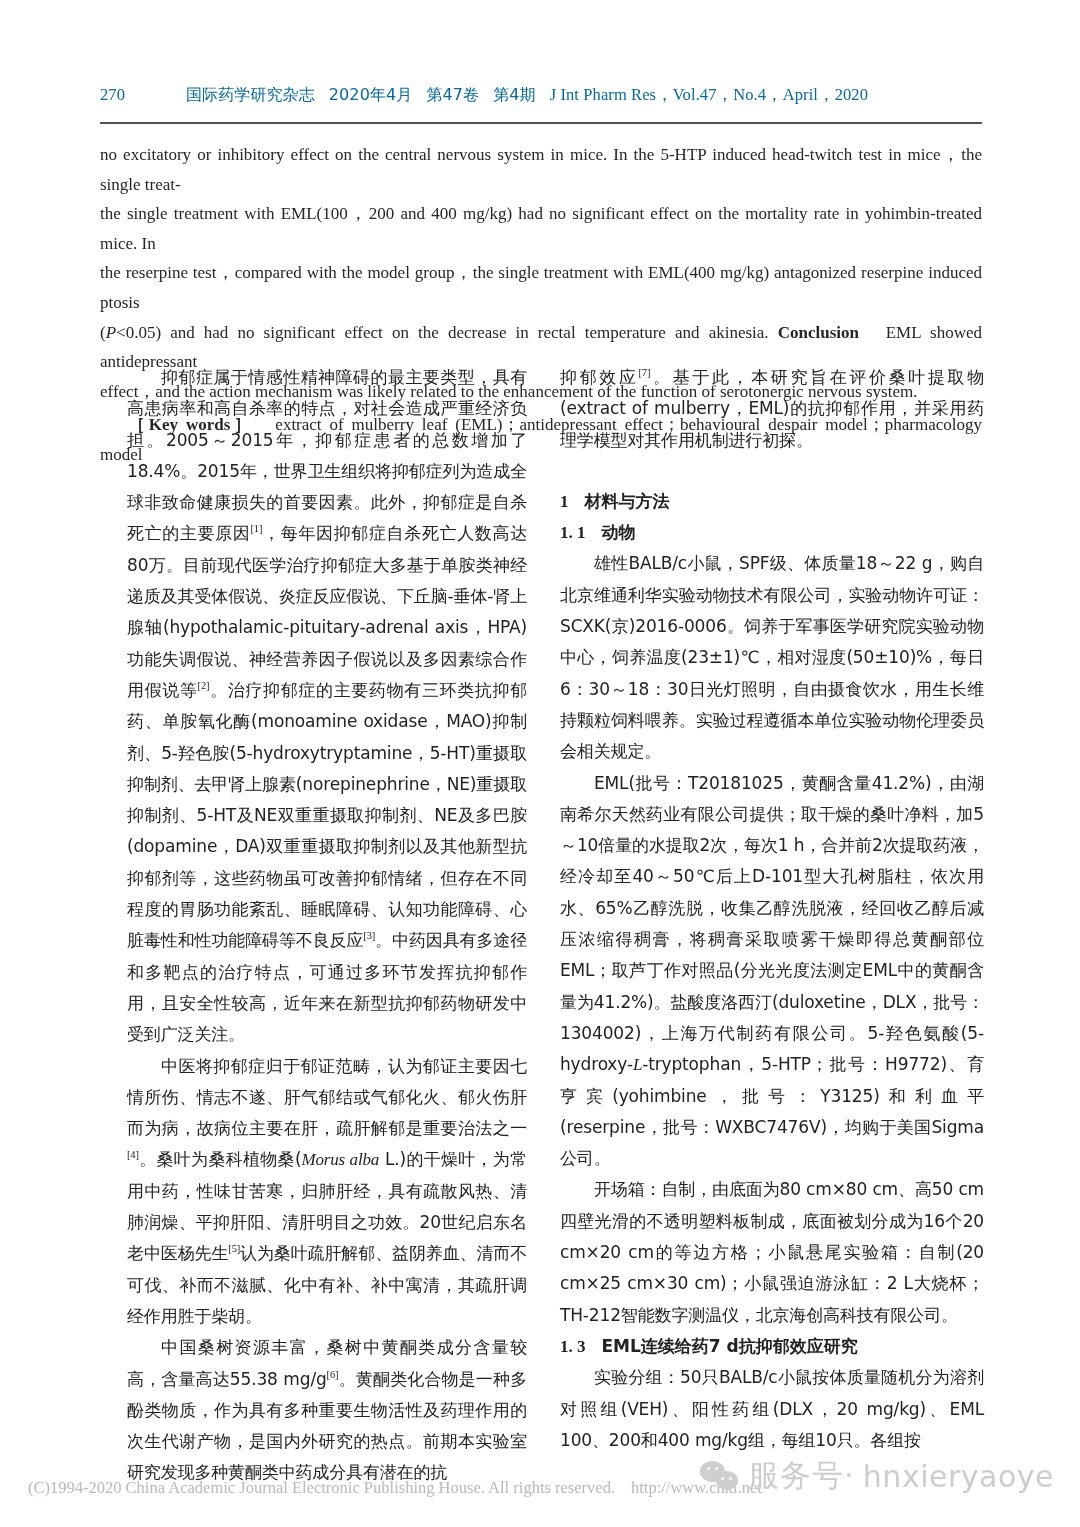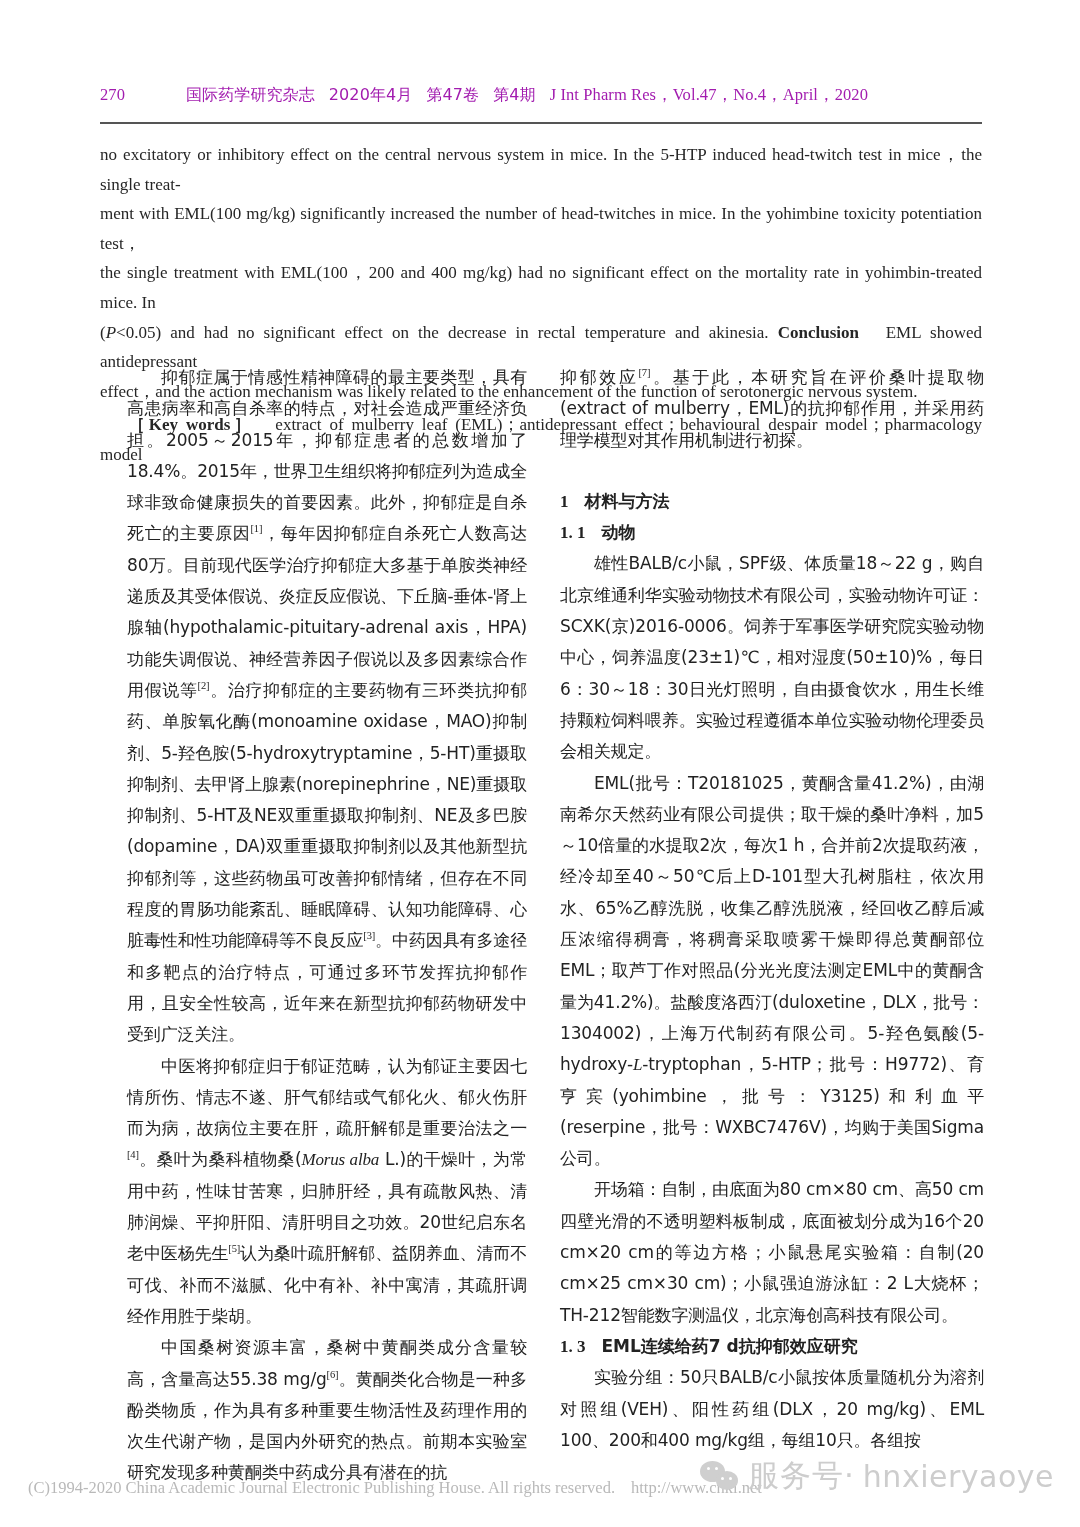--- a/index.html
+++ b/index.html
@@ -26,21 +26,21 @@
   
   .running-head {
     position: absolute;
     left: 100px;
     top: 84px;
     width: 880px;
     height: 34px;
     display: flex;
     align-items: baseline;
     font-size: 16.5px;
-    color: #a21caf;
+    color: #0369a1;
     letter-spacing: 0.1px;
   }
   .running-head .folio {
     width: 86px;
     flex: 0 0 86px;
     font-size: 16.5px;
   }
   .running-head .head-text {
     flex: 1;
     white-space: nowrap;
@@ -198,22 +198,22 @@
   <div class="running-head">
     <div class="folio">270</div>
     <div class="head-text">
       <span class="zh">国际药学研究杂志</span><span class="zh">2020年4月</span><span class="zh">第47卷</span><span class="zh">第4期</span><span>J Int Pharm Res，Vol.47，No.4，April，2020</span>
     </div>
   </div>
   <div class="rule"></div>
 
   <div class="abstract">
     <p>no excitatory or inhibitory effect on the central nervous system in mice. In the 5-HTP induced head-twitch test in mice，the single treat-</p>
-    <p>ment with EML(100 mg/kg) significantly increased the number of head-twitches in mice. In the yohimbine toxicity potentiation test，</p>
     <p>the single treatment with EML(100，200 and 400 mg/kg) had no significant effect on the mortality rate in yohimbin-treated mice. In</p>
+    <p>the reserpine test，compared with the model group，the single treatment with EML(400 mg/kg) antagonized reserpine induced ptosis</p>
     <p><span>(</span><span class="ital">P</span><span>&lt;0.05) and had no significant effect on the decrease in rectal temperature and akinesia. </span><span class="bold-inline">Conclusion</span><span>　EML showed antidepressant</span></p>
     <p>effect，and the action mechanism was likely related to the enhancement of the function of serotonergic nervous system.</p>
     <p class="keywords"><span class="bold-inline">［Key words］</span><span>　extract of mulberry leaf (EML)；antidepressant effect；behavioural despair model；pharmacology model</span></p>
   </div>
 
   <div class="col col-left">
     <p><span>抑郁症属于情感性精神障碍的最主要类型，具有高患病率和高自杀率的特点，对社会造成严重经济负担。2005～2015年，抑郁症患者的总数增加了18.4%。2015年，世界卫生组织将抑郁症列为造成全球非致命健康损失的首要因素。此外，抑郁症是自杀死亡的主要原因</span><span class="sup lat">[1]</span><span>，每年因抑郁症自杀死亡人数高达80万。目前现代医学治疗抑郁症大多基于单胺类神经递质及其受体假说、炎症反应假说、下丘脑-垂体-肾上腺轴(hypothalamic-pituitary-adrenal axis，HPA)功能失调假说、神经营养因子假说以及多因素综合作用假说等</span><span class="sup lat">[2]</span><span>。治疗抑郁症的主要药物有三环类抗抑郁药、单胺氧化酶(monoamine oxidase，MAO)抑制剂、5-羟色胺(5-hydroxytryptamine，5-HT)重摄取抑制剂、去甲肾上腺素(norepinephrine，NE)重摄取抑制剂、5-HT及NE双重重摄取抑制剂、NE及多巴胺(dopamine，DA)双重重摄取抑制剂以及其他新型抗抑郁剂等，这些药物虽可改善抑郁情绪，但存在不同程度的胃肠功能紊乱、睡眠障碍、认知功能障碍、心脏毒性和性功能障碍等不良反应</span><span class="sup lat">[3]</span><span>。中药因具有多途径和多靶点的治疗特点，可通过多环节发挥抗抑郁作用，且安全性较高，近年来在新型抗抑郁药物研发中受到广泛关注。</span></p>
 
     <p><span>中医将抑郁症归于郁证范畴，认为郁证主要因七情所伤、情志不遂、肝气郁结或气郁化火、郁火伤肝而为病，故病位主要在肝，疏肝解郁是重要治法之一</span><span class="sup lat">[4]</span><span>。桑叶为桑科植物桑(</span><span class="ital lat">Morus alba</span><span> L.)的干燥叶，为常用中药，性味甘苦寒，归肺肝经，具有疏散风热、清肺润燥、平抑肝阳、清肝明目之功效。20世纪启东名老中医杨先生</span><span class="sup lat">[5]</span><span>认为桑叶疏肝解郁、益阴养血、清而不可伐、补而不滋腻、化中有补、补中寓清，其疏肝调经作用胜于柴胡。</span></p>
 

